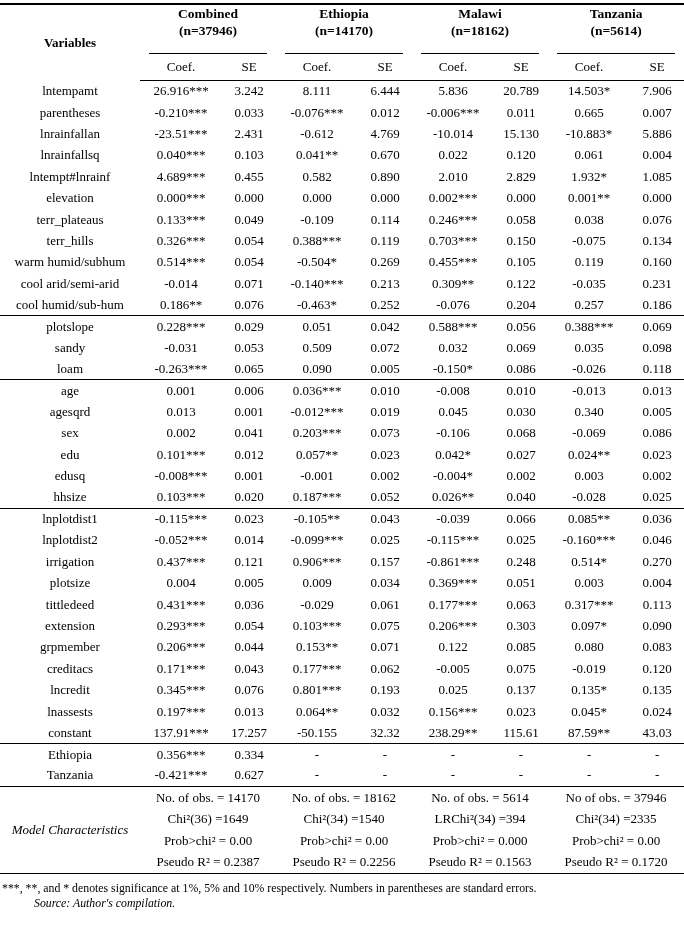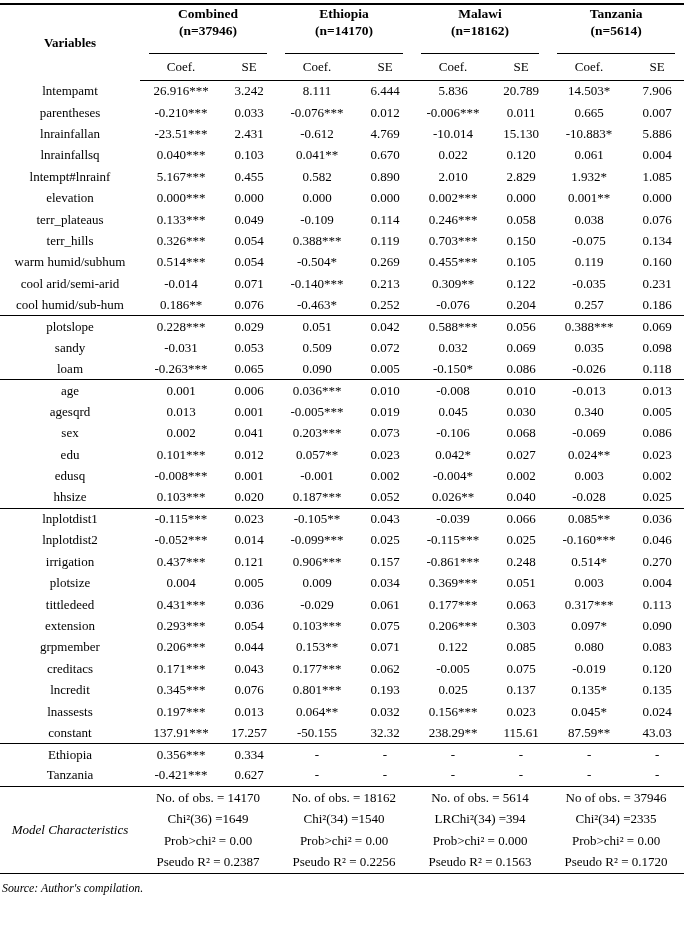--- a/index.html
+++ b/index.html
@@ -66,21 +66,21 @@
     font-size: 13px;
   }
   td.var { font-size: 13px; }
   .model-label { font-size: 13.5px; font-style: italic; }
   .footnotes {
     margin-top: 7px;
     padding: 0 2px;
     font-size: 11.8px;
     line-height: 15.5px;
   }
-  .footnotes .source { font-style: italic; }
+  .footnotes .source { font-style: italic; margin-left: 32px; }
 </style>
 </head>
 <body>
 
 <div class="page">
   <table class="results">
     <colgroup>
       <col style="width:140px">
       <col style="width:82px">
         <col style="width:54px">
@@ -170,21 +170,21 @@
           <td>0.103</td>
           <td>0.041**</td>
           <td>0.670</td>
           <td>0.022</td>
           <td>0.120</td>
           <td>0.061</td>
           <td>0.004</td>
         </tr>
         <tr class="datarow">
           <td class="var">lntempt#lnrainf</td>
-          <td>5.167***</td>
+          <td>4.689***</td>
           <td>0.455</td>
           <td>0.582</td>
           <td>0.890</td>
           <td>2.010</td>
           <td>2.829</td>
           <td>1.932*</td>
           <td>1.085</td>
         </tr>
         <tr class="datarow">
           <td class="var">elevation</td>
@@ -293,21 +293,21 @@
           <td>0.010</td>
           <td>-0.008</td>
           <td>0.010</td>
           <td>-0.013</td>
           <td>0.013</td>
         </tr>
         <tr class="datarow">
           <td class="var">agesqrd</td>
           <td>0.013</td>
           <td>0.001</td>
-          <td>-0.005***</td>
+          <td>-0.012***</td>
           <td>0.019</td>
           <td>0.045</td>
           <td>0.030</td>
           <td>0.340</td>
           <td>0.005</td>
         </tr>
         <tr class="datarow">
           <td class="var">sex</td>
           <td>0.002</td>
           <td>0.041</td>
@@ -518,15 +518,16 @@
             <div class="stat-line">No of obs. = 37946</div>
             <div class="stat-line">Chi²(34) =2335</div>
             <div class="stat-line">Prob&gt;chi² = 0.00</div>
             <div class="stat-line">Pseudo R² = 0.1720</div>
           </td>
         </tr>
       </tbody>
   </table>
 
   <div class="footnotes">
+    <div>***, **, and * denotes significance at 1%, 5% and 10% respectively. Numbers in parentheses are standard errors.</div>
     <div class="source">Source: Author's compilation.</div>
   </div>
 </div>
 
 </body></html>

